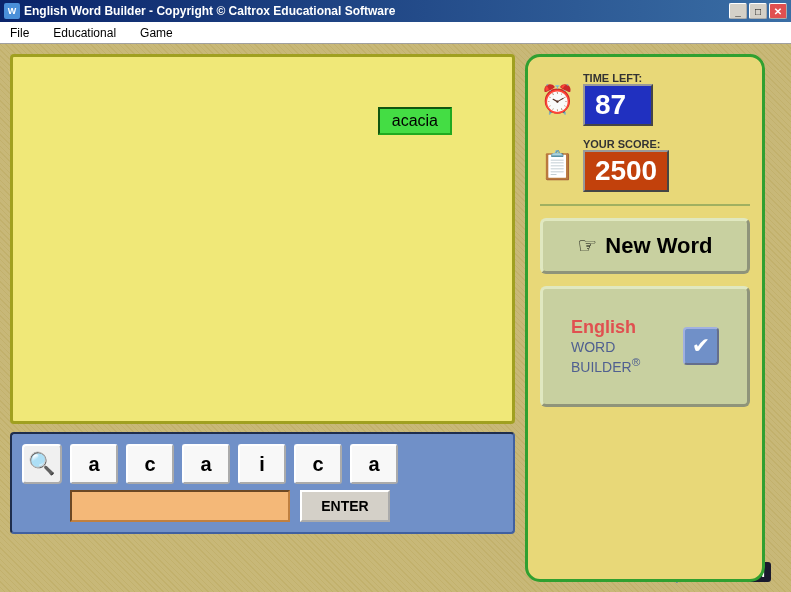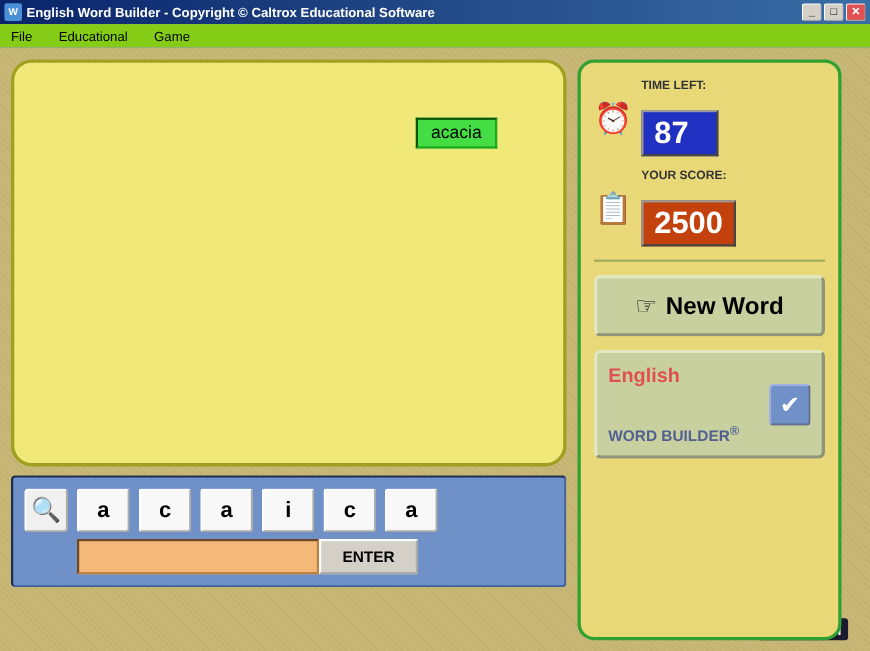--- a/index.html
+++ b/index.html
@@ -53,21 +53,21 @@
       align-items: center;
       justify-content: center;
       font-size: 10px;
       color: black;
       cursor: pointer;
     }
     .tb-btn.close { background: #e05050; color: white; }
 
     
     .menu-bar {
-      background: #84cc16;
+      background: #ffffff;
       height: 22px;
       display: flex;
       align-items: center;
       padding: 0 4px;
       border-bottom: 1px solid #a0a0a0;
       font-size: 12px;
       gap: 12px;
     }
     .menu-item {
       padding: 2px 6px;
@@ -93,21 +93,21 @@
       display: flex;
       flex-direction: column;
       gap: 8px;
       z-index: 1;
     }
 
     
     .word-display-area {
       background: #f0e878;
       border: 3px solid #a0a020;
-      border-radius: 19px;
+      border-radius: 4px;
       height: 370px;
       padding: 8px;
       position: relative;
     }
     .word-entry {
       position: absolute;
       top: 50px;
       right: 60px;
       background: #44dd44;
       border: 2px inset #20aa20;
@@ -155,20 +155,21 @@
       cursor: pointer;
       display: flex;
       align-items: center;
       justify-content: center;
       font-family: Arial, sans-serif;
     }
 
     .input-row {
       display: flex;
       align-items: center;
+      gap: 10px;
       padding-left: 48px;
     }
     .word-input {
       width: 220px;
       height: 32px;
       background: #f4b878;
       border: 2px inset #c08040;
       font-size: 14px;
       padding: 0 6px;
     }
@@ -201,21 +202,20 @@
       align-items: center;
       gap: 8px;
     }
     .stat-icon {
       font-size: 28px;
     }
     .stat-right {
       display: flex;
       flex-direction: column;
       align-items: flex-start;
-      gap: 16px;
     }
     .stat-label {
       font-size: 11px;
       font-weight: bold;
       color: #333;
       font-family: Arial, sans-serif;
     }
     .stat-value {
       padding: 3px 10px;
       font-size: 28px;
@@ -254,42 +254,41 @@
       font-weight: bold;
       font-family: Arial, sans-serif;
       color: black;
     }
 
     
     .brand-box {
       background: #c8d0a0;
       border: 3px outset #e0e8c0;
       border-radius: 6px;
-      padding: 10px;
+      padding: 28px;
       display: flex;
       align-items: center;
       justify-content: space-between;
     }
     .brand-text {
       display: flex;
       flex-direction: column;
       line-height: 1.2;
     }
     .brand-english {
       font-size: 18px;
       font-weight: bold;
       color: #e05050;
       font-family: Arial, sans-serif;
     }
     .brand-word-builder {
       font-size: 14px;
-      font-weight: bold;
+      font-weight: normal;
       color: #506090;
       font-family: Arial, sans-serif;
-      margin-top: 32px;
     }
     .check-icon {
       width: 38px;
       height: 38px;
       background: #7090c8;
       border: 2px outset #a0b0e0;
       border-radius: 4px;
       display: flex;
       align-items: center;
       justify-content: center;

